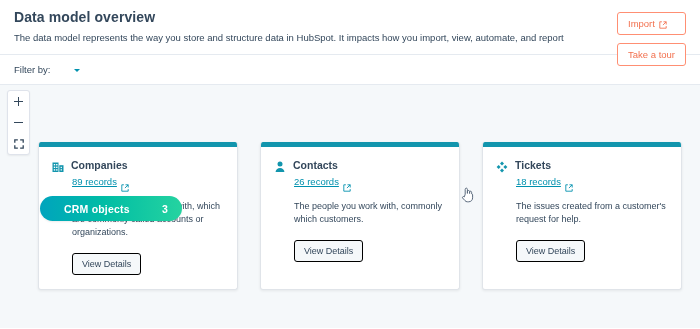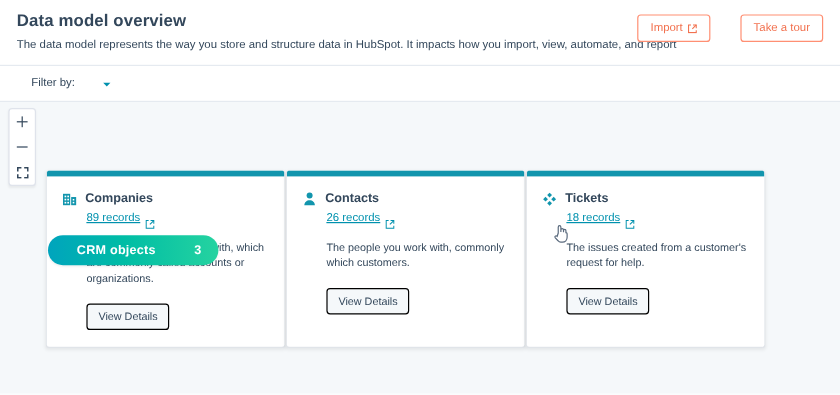--- a/index.html
+++ b/index.html
@@ -49,21 +49,22 @@
     margin: 0;
     max-width: 552px;
     white-space: nowrap;
     overflow: hidden;
   }
   .header-actions {
     position: absolute;
     top: 12px;
     right: 14px;
     display: flex;
-    gap: 25px;
+    gap: 8px;
+    flex-direction: column;
   }
   .btn-outline {
     border: 1px solid #ff8f73;
     color: #f2714f;
     background: #ffffff;
     border-radius: 3px;
     font-size: 9.5px;
     font-family: "Liberation Sans", sans-serif;
     padding: 5px 10px 5px 10px;
     line-height: 11px;
@@ -81,21 +82,21 @@
     flex: none;
   }
 
   
   .filter-bar {
     height: 30px;
     background: #ffffff;
     border-bottom: 1px solid #e5eaf0;
     display: flex;
     align-items: center;
-    padding: 0 26px;
+    padding: 0 14px;
     box-sizing: border-box;
     font-size: 9.5px;
     gap: 17px;
   }
   .filter-label {
     color: #33475b;
     margin-right: 7px;
   }
   .filter-select {
     color: #0091ae;
@@ -191,20 +192,21 @@
     z-index: 3;
   }
   .crm-pill-count { font-weight: 700; }
 
   
   .cards {
     position: absolute;
     left: 0; top: 0;
     width: 700px;
     display: flex;
+    gap: 22px;
     padding: 57px 0 0 38px;
     box-sizing: border-box;
   }
   .card {
     width: 200px;
     background: #ffffff;
     border: 1px solid #e0e4e9;
     border-top: none;
     border-radius: 3px;
     box-shadow: 0 1px 3px rgba(0,0,0,0.07);

